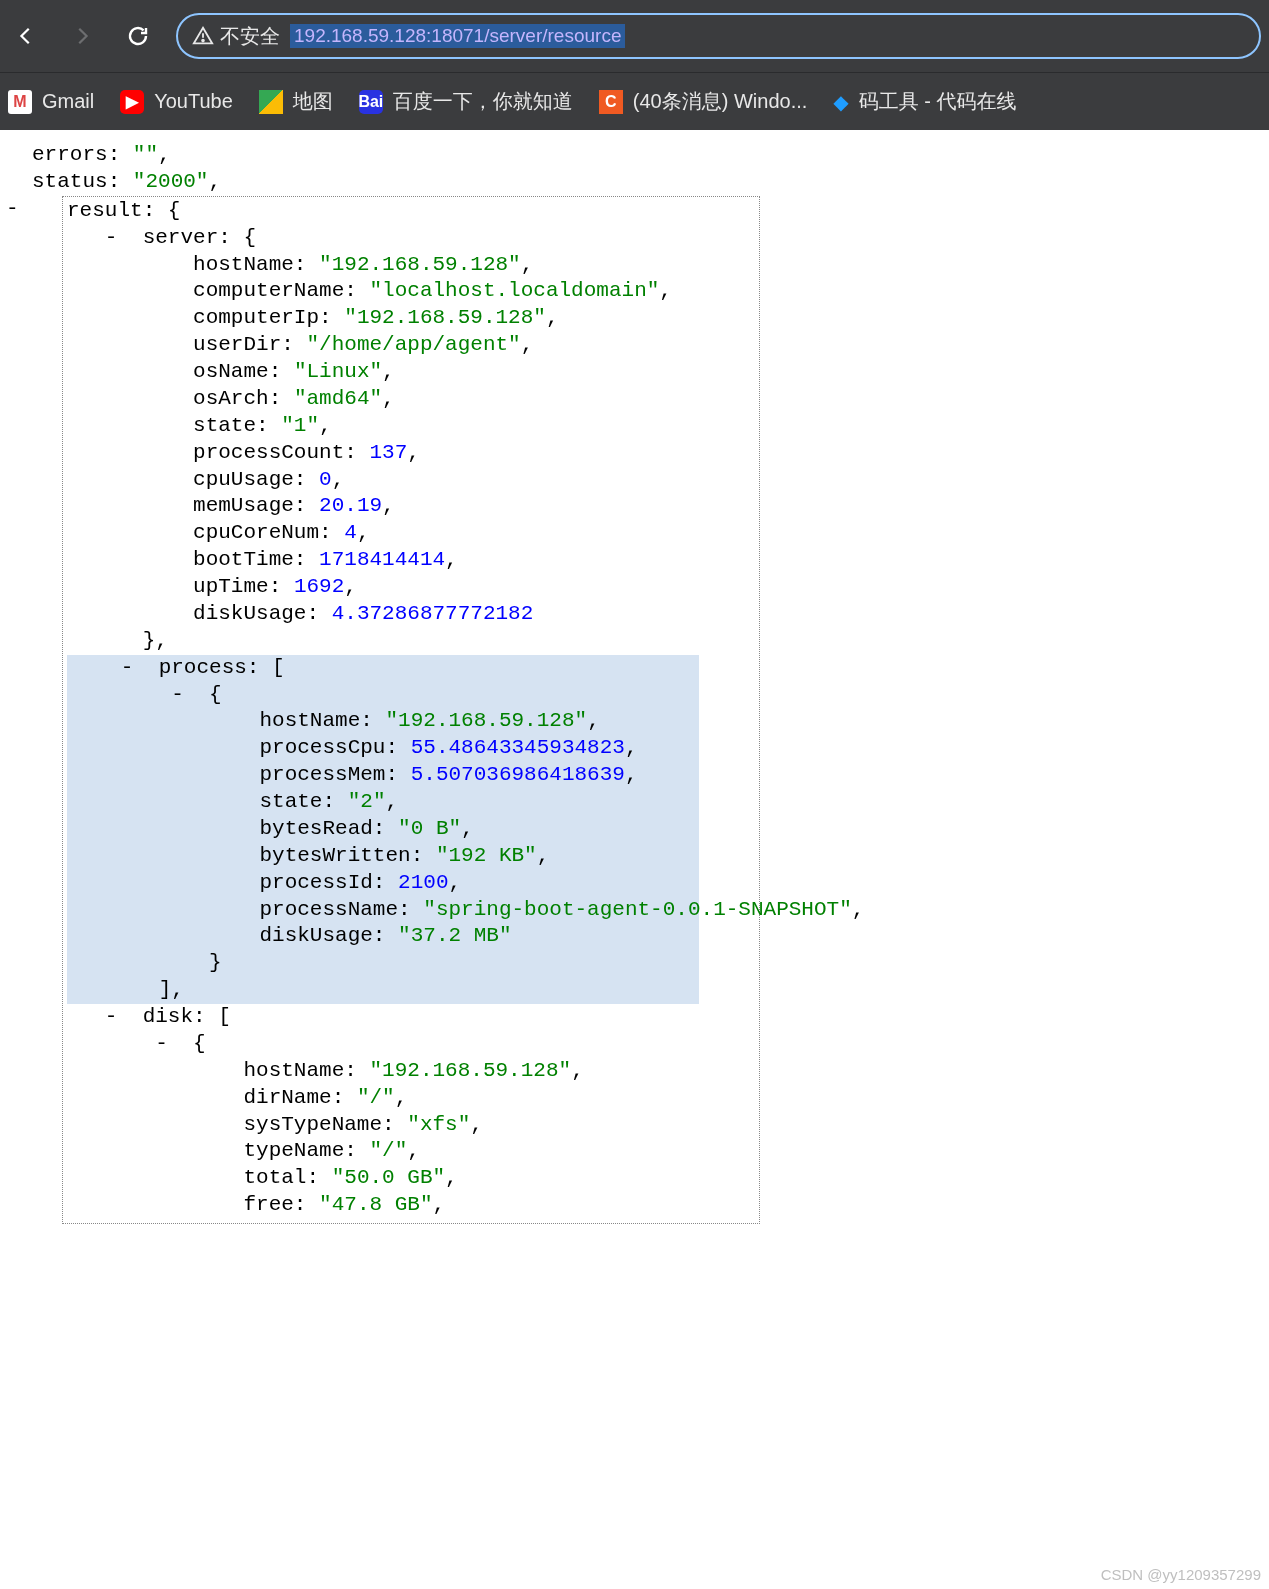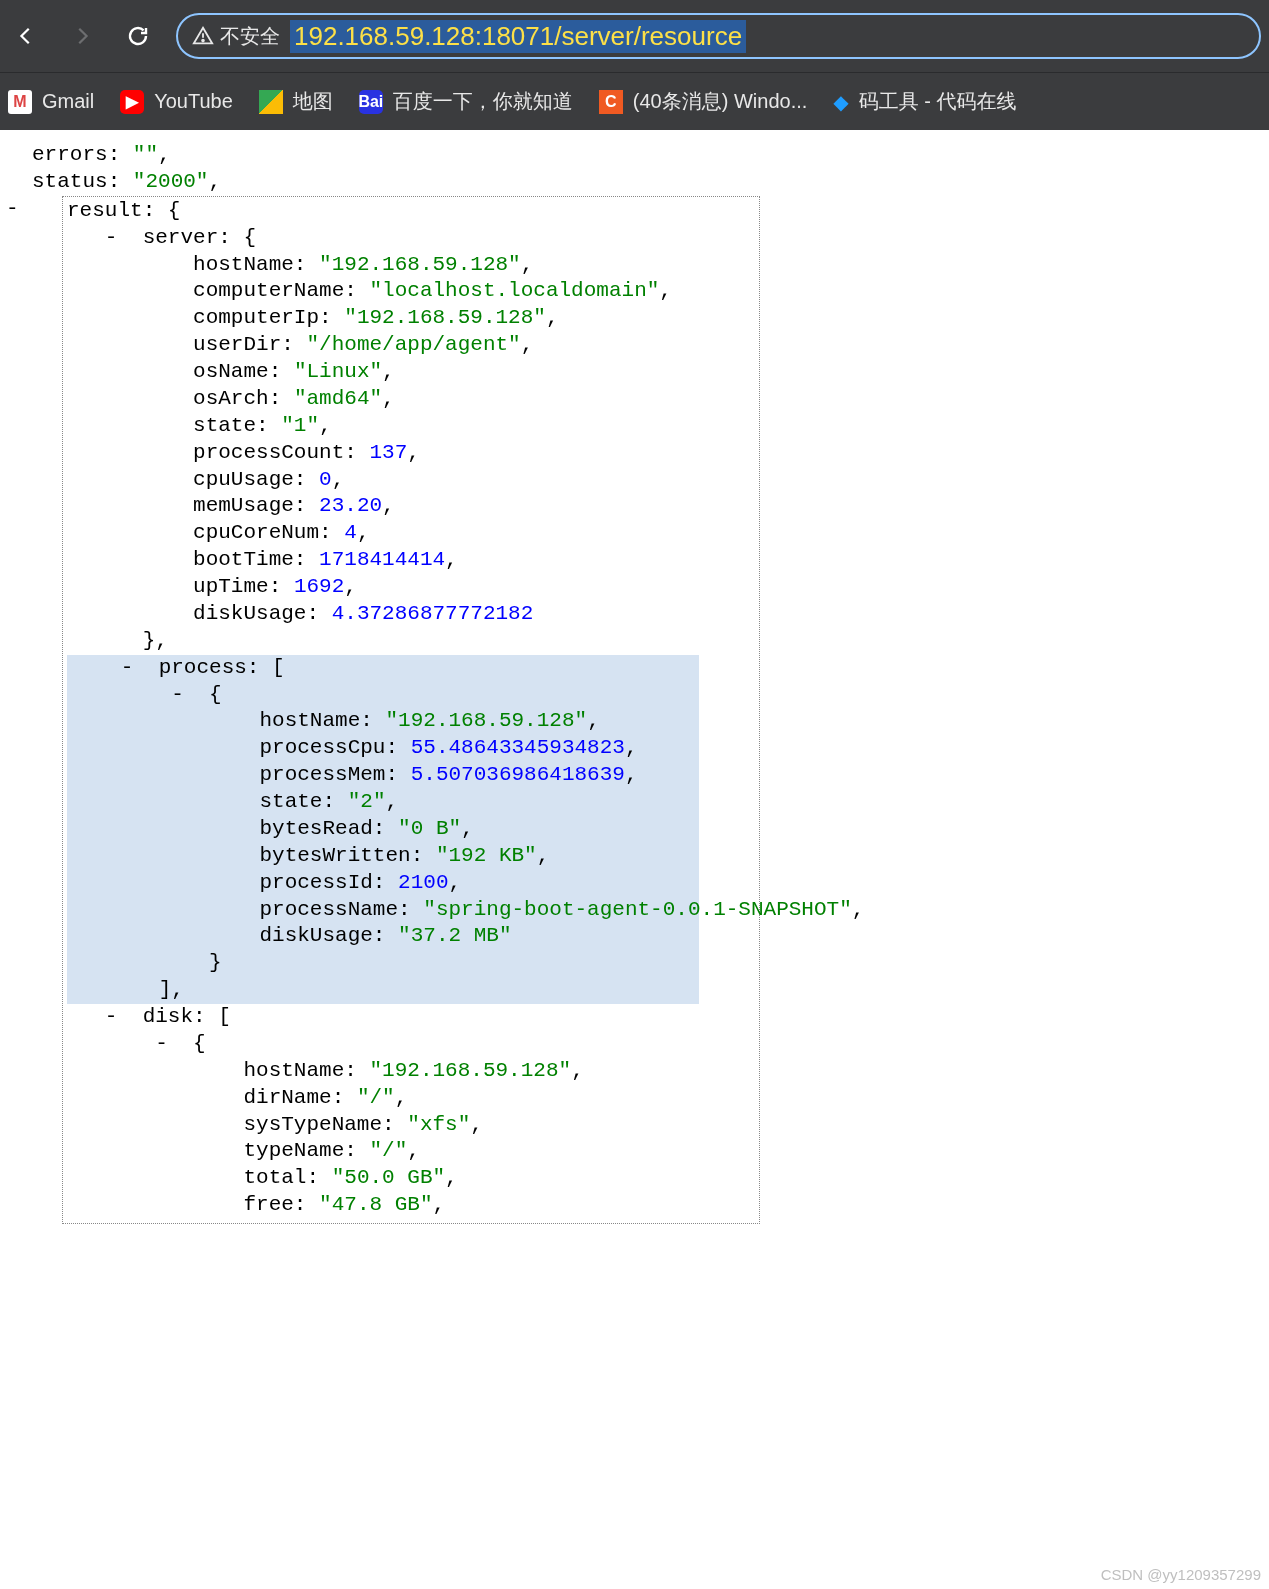--- a/index.html
+++ b/index.html
@@ -32,21 +32,21 @@
     border-radius:30px;
     height:46px;
     padding:0 14px;
     gap:10px;
   }
   .insecure {
     color:#e8e8e8; font-size:20px; display:flex; align-items:center; gap:6px;
     white-space:nowrap;
   }
   .url {
-    color:#fde047; font-size:26px;
+    color:#c4b5fd; font-size:19px;
     background:#2b5c9c;
     padding:1px 4px;
   }
   
   .bookmarks-bar {
     background:#3b3c3e;
     height:58px;
     display:flex;
     align-items:center;
     padding:0 8px;
@@ -183,21 +183,21 @@
     <div class="line">   <span class="toggle">-</span>  <span class="key">server</span><span class="punct">: {</span></div>
     <div class="line">          <span class="key">hostName</span><span class="punct">: </span><span class="str">"192.168.59.128"</span><span class="punct">,</span></div>
     <div class="line">          <span class="key">computerName</span><span class="punct">: </span><span class="str">"localhost.localdomain"</span><span class="punct">,</span></div>
     <div class="line">          <span class="key">computerIp</span><span class="punct">: </span><span class="str">"192.168.59.128"</span><span class="punct">,</span></div>
     <div class="line">          <span class="key">userDir</span><span class="punct">: </span><span class="str">"/home/app/agent"</span><span class="punct">,</span></div>
     <div class="line">          <span class="key">osName</span><span class="punct">: </span><span class="str">"Linux"</span><span class="punct">,</span></div>
     <div class="line">          <span class="key">osArch</span><span class="punct">: </span><span class="str">"amd64"</span><span class="punct">,</span></div>
     <div class="line">          <span class="key">state</span><span class="punct">: </span><span class="str">"1"</span><span class="punct">,</span></div>
     <div class="line">          <span class="key">processCount</span><span class="punct">: </span><span class="num">137</span><span class="punct">,</span></div>
     <div class="line">          <span class="key">cpuUsage</span><span class="punct">: </span><span class="num">0</span><span class="punct">,</span></div>
-    <div class="line">          <span class="key">memUsage</span><span class="punct">: </span><span class="num">23.20</span><span class="punct">,</span></div>
+    <div class="line">          <span class="key">memUsage</span><span class="punct">: </span><span class="num">20.19</span><span class="punct">,</span></div>
     <div class="line">          <span class="key">cpuCoreNum</span><span class="punct">: </span><span class="num">4</span><span class="punct">,</span></div>
     <div class="line">          <span class="key">bootTime</span><span class="punct">: </span><span class="num">1718414414</span><span class="punct">,</span></div>
     <div class="line">          <span class="key">upTime</span><span class="punct">: </span><span class="num">1692</span><span class="punct">,</span></div>
     <div class="line">          <span class="key">diskUsage</span><span class="punct">: </span><span class="num">4.37286877772182</span></div>
     <div class="line">      <span class="punct">},</span></div>
 
     <div class="hl">
     <div class="line">   <span class="toggle">-</span>  <span class="key">process</span><span class="punct">: [</span></div>
     <div class="line">       <span class="toggle">-</span>  <span class="punct">{</span></div>
     <div class="line">              <span class="key">hostName</span><span class="punct">: </span><span class="str">"192.168.59.128"</span><span class="punct">,</span></div>

